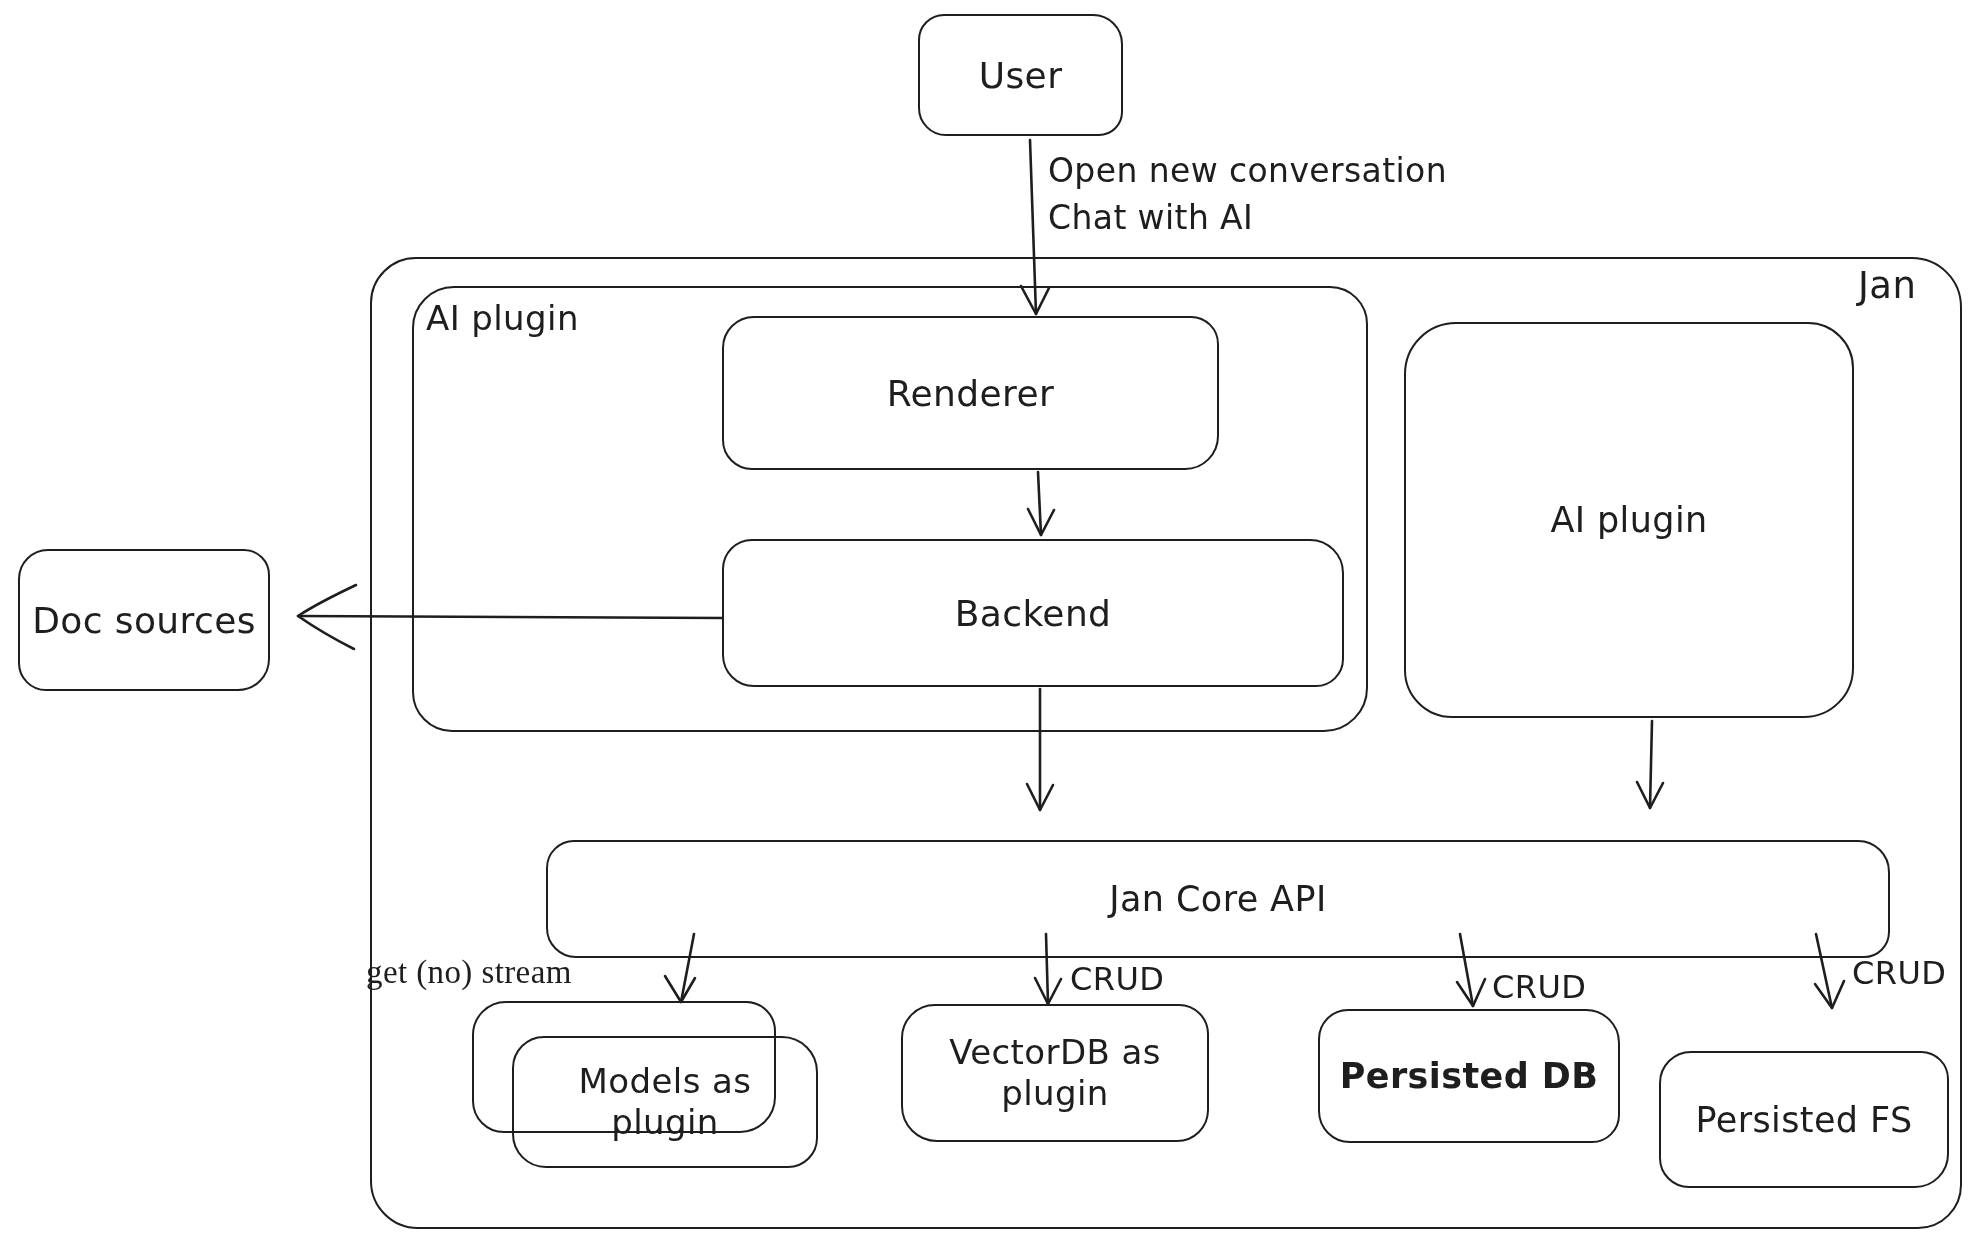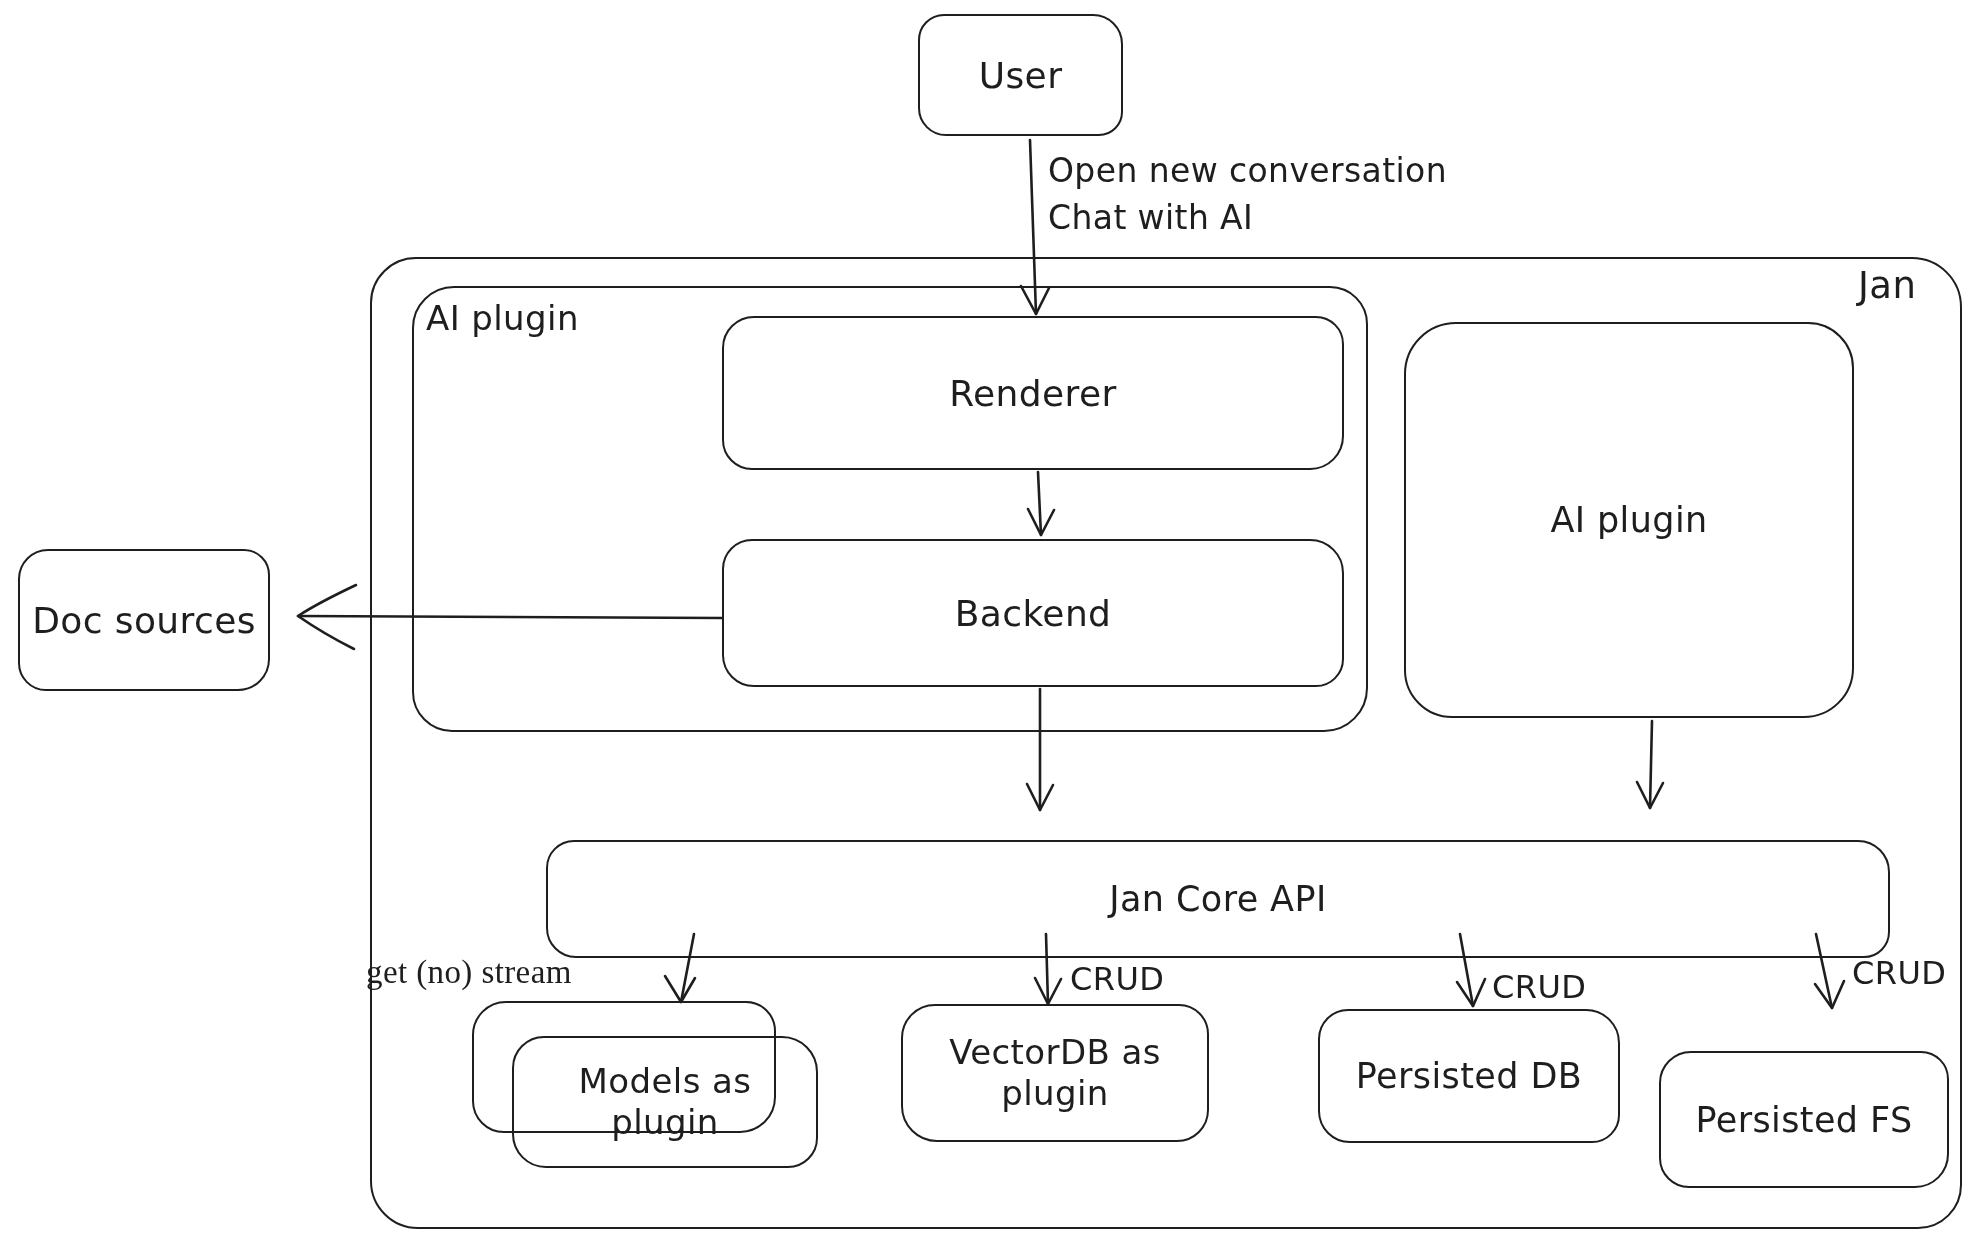--- a/index.html
+++ b/index.html
@@ -48,21 +48,21 @@
   <div class="frame" style="left:370px;top:257px;width:1592px;height:972px;border-radius:46px 50px 44px 48px;"></div>
   <div class="lbl" style="left:1858px;top:262px;width:96px;font-size:37px;text-align:left;">Jan</div>
 
   <div class="frame" style="left:412px;top:286px;width:956px;height:446px;border-radius:42px 38px 44px 40px;"></div>
   <div class="lbl" style="left:426px;top:296px;font-size:34px;">AI plugin</div>
 
   <div class="node" style="left:918px;top:14px;width:205px;height:122px;border-radius:26px 30px 24px 28px;font-size:36px;">
     <span>User</span>
   </div>
 
-  <div class="node" style="left:722px;top:316px;width:622px;height:154px;border-radius:32px 28px 34px 30px;font-size:36px;">
+  <div class="node" style="left:722px;top:316px;width:497px;height:154px;border-radius:32px 28px 34px 30px;font-size:36px;">
     <span>Renderer</span>
   </div>
 
 
   <div class="node" style="left:722px;top:539px;width:622px;height:148px;border-radius:30px 34px 28px 32px;font-size:36px;">
     <span>Backend</span>
   </div>
 
   <div class="node" style="left:18px;top:549px;width:252px;height:142px;border-radius:30px 26px 32px 28px;font-size:36px;">
     <span>Doc sources</span>
@@ -80,21 +80,21 @@
   <div class="node" style="left:512px;top:1036px;width:306px;height:132px;border-radius:32px 36px 30px 34px;font-size:34px;background:transparent;">
     <span class="preline">Models as
 plugin</span>
   </div>
 
   <div class="node" style="left:901px;top:1004px;width:308px;height:138px;border-radius:34px 30px 32px 36px;font-size:34px;">
     <span class="preline">VectorDB as
 plugin</span>
   </div>
 
-  <div class="node" style="left:1318px;top:1009px;width:302px;height:134px;border-radius:30px 34px 28px 32px;font-size:35px;">
+  <div class="node" style="left:1318px;top:1009px;width:302px;height:134px;border-radius:30px 34px 28px 32px;font-size:35px;font-weight:bold;">
     <span>Persisted DB</span>
   </div>
 
   <div class="node" style="left:1659px;top:1051px;width:290px;height:137px;border-radius:32px 28px 34px 30px;font-size:35px;">
     <span>Persisted FS</span>
   </div>
 
   <div class="lbl" style="left:1048px;top:148px;font-size:33px;line-height:1.42;">Open new conversation
 Chat with AI</div>
   <div class="lbl" style="left:366px;top:951px;font-size:33px;font-family:Liberation Serif, serif;">get (no) stream</div>

